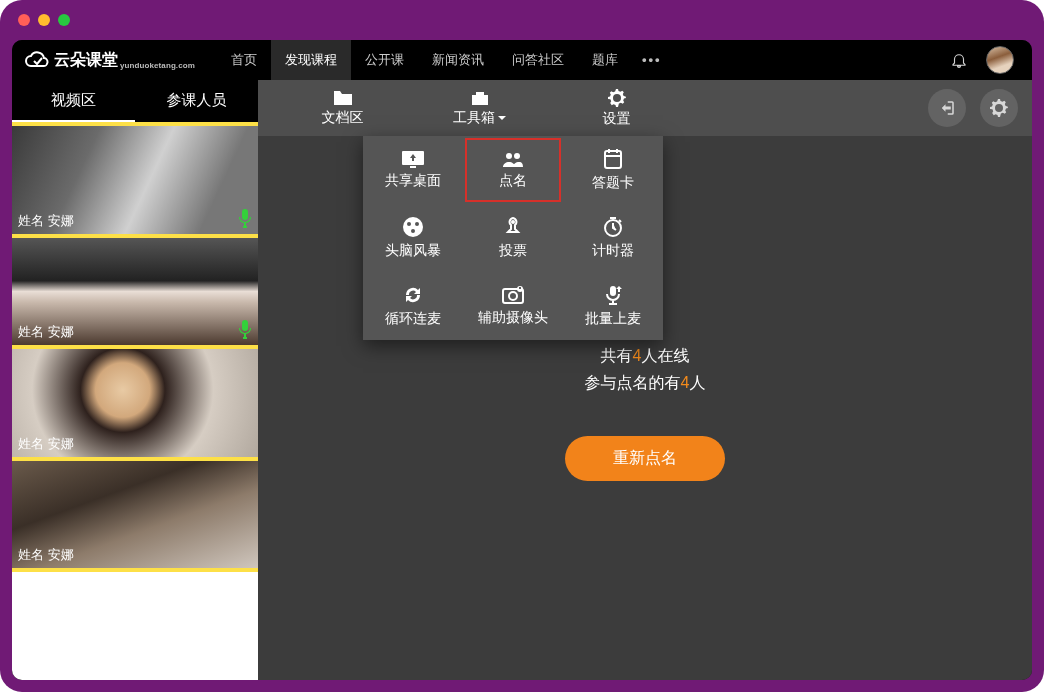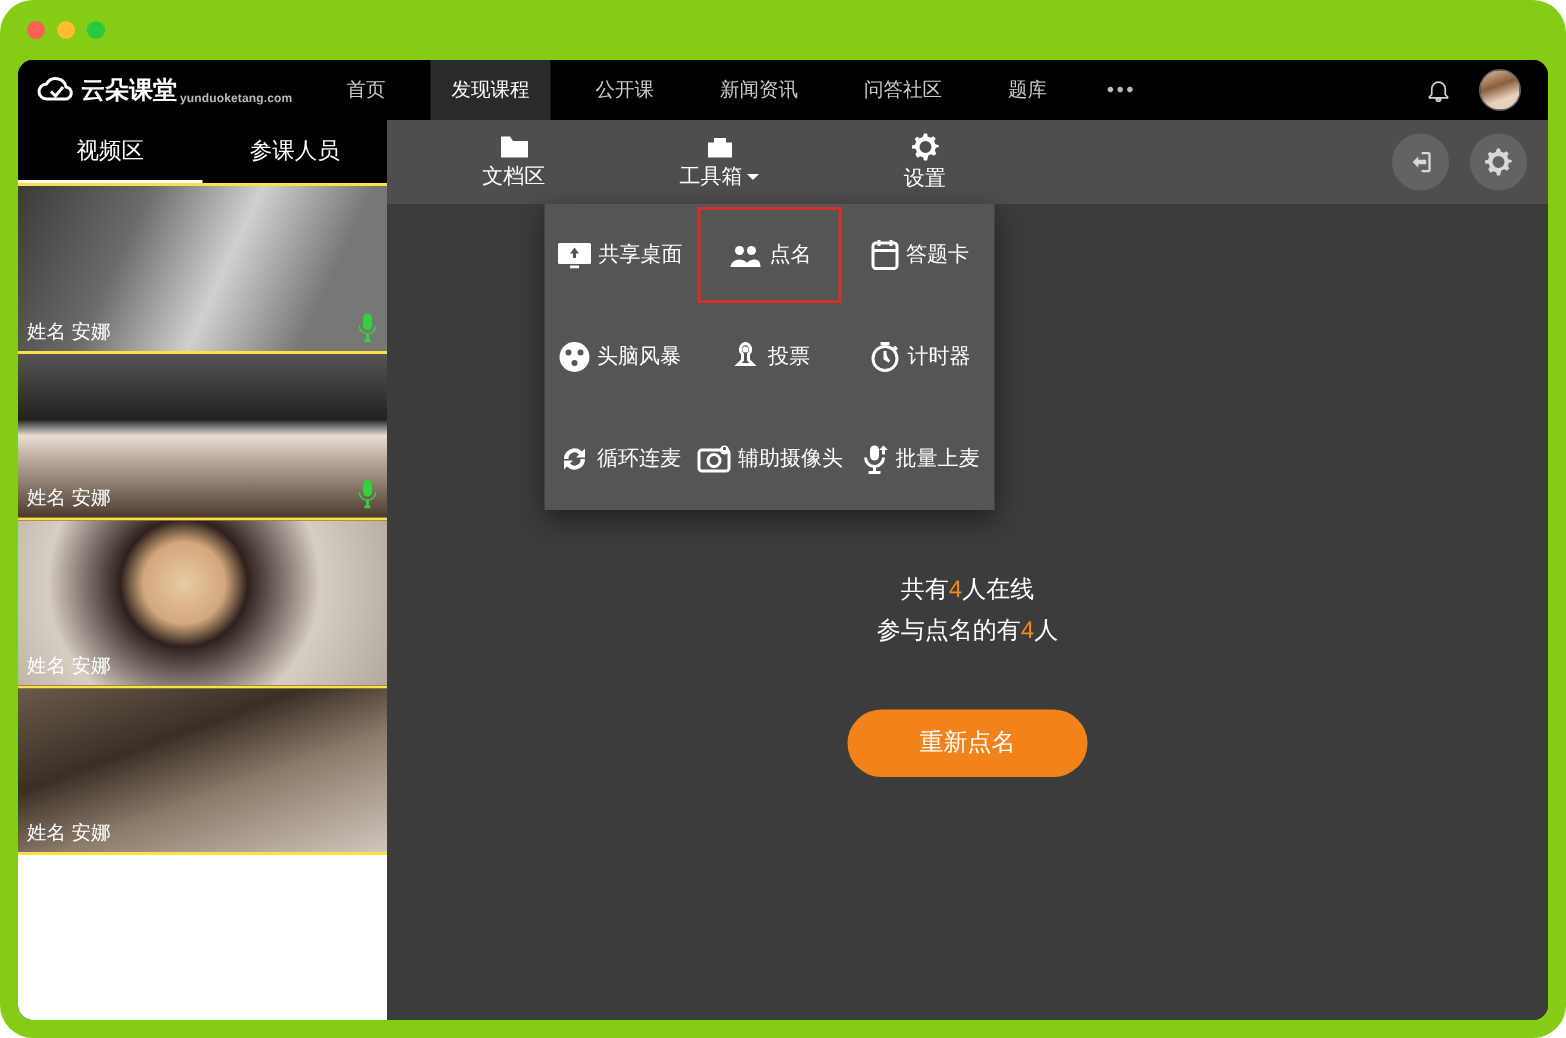--- a/index.html
+++ b/index.html
@@ -6,21 +6,21 @@
 body {
   background: #fff;
   font-family: -apple-system, "Microsoft YaHei", sans-serif;
   display: flex;
   align-items: flex-start;
   justify-content: center;
 }
 .window {
   width: 1044px;
   height: 692px;
-  background: #84cc16;
+  background: #701a75;
   border-radius: 22px;
   position: relative;
   overflow: hidden;
 }
 .traffic {
   position: absolute;
   top: 14px; left: 18px;
   display: flex; gap: 8px;
   z-index: 50;
 }
@@ -49,21 +49,21 @@
   font-size: 13px;
   padding: 0 12px;
 }
 .logo {
   display: flex; align-items: center;
   font-size: 16px; font-weight: 700; color: #fff;
   margin-right: 22px;
 }
 .logo svg { margin-right: 4px; }
 .logo .sub { font-size: 8px; color: #bbb; margin-left: 2px; margin-top: 10px; letter-spacing: 0.1px; }
-.navlinks { display: flex; align-items: center; gap: 16px; }
+.navlinks { display: flex; align-items: center; gap: 0; }
 .navlinks .item {
   padding: 0 14px; height: 40px; line-height: 40px; cursor: pointer; color: #ccc;
 }
 .navlinks .item.active { background: #2a2a2a; color: #fff; }
 .ellipsis { color: #bbb; padding: 0 10px; font-weight: bold; letter-spacing: 2px; line-height: 40px; }
 .topnav-right {
   margin-left: auto;
   display: flex; align-items: center; gap: 18px;
   padding-right: 6px;
 }
@@ -98,21 +98,21 @@
   cursor: pointer; border-bottom: 2px solid transparent;
 }
 .lefttabs .tab.selected { border-bottom: 2px solid #fff; text-align: right; }
 .videos {
   flex: 1; overflow: hidden;
   display: flex; flex-direction: column;
 }
 .vtile {
   height: 131px;
   background: #2b2b2b;
-  border-top: 2px solid #fde047;
+  border-top: 4px solid #fde047;
   position: relative;
   overflow: hidden;
 }
 .vtile .thumb {
   position: absolute; inset: 0;
 }
 .vtile .namebar {
   position: absolute; left: 0; bottom: 0;
   padding: 4px 10px 4px 6px;
   font-size: 13px; color: #fff;
@@ -170,37 +170,36 @@
   top: 56px; left: 105px; 
   width: 300px;
   background: #555;
   display: grid;
   grid-template-columns: repeat(3, 1fr);
   z-index: 20;
   box-shadow: 0 6px 18px rgba(0,0,0,.5);
 }
 .dditem {
   height: 68px;
-  display: flex; flex-direction: row; align-items: center; justify-content: center;
+  display: flex; flex-direction: column; align-items: center; justify-content: center;
   color: #fff; font-size: 14px; gap: 4px; cursor: pointer;
 }
 .dditem.highlight {
   outline: 2px solid #d6302a;
   outline-offset: -4px;
   text-align: center;
 }
 .dditem svg { fill: #fff; }
 
 
 .rollcall {
   flex: 1;
   display: flex; flex-direction: column; align-items: center; justify-content: flex-start;
   padding-top: 210px;
   color: #fff;
-  margin-top: 37px;
 }
 .rollcall .line { font-size: 16px; margin-bottom: 6px; }
 .orange { color: #f28a1c; }
 .progressrow {
   width: 90%;
   max-width: 420px;
   display: flex; align-items: center; gap: 10px;
   margin-top: 10px;
 }
 .plbl, .ppct { font-size: 15px; white-space: nowrap; }

